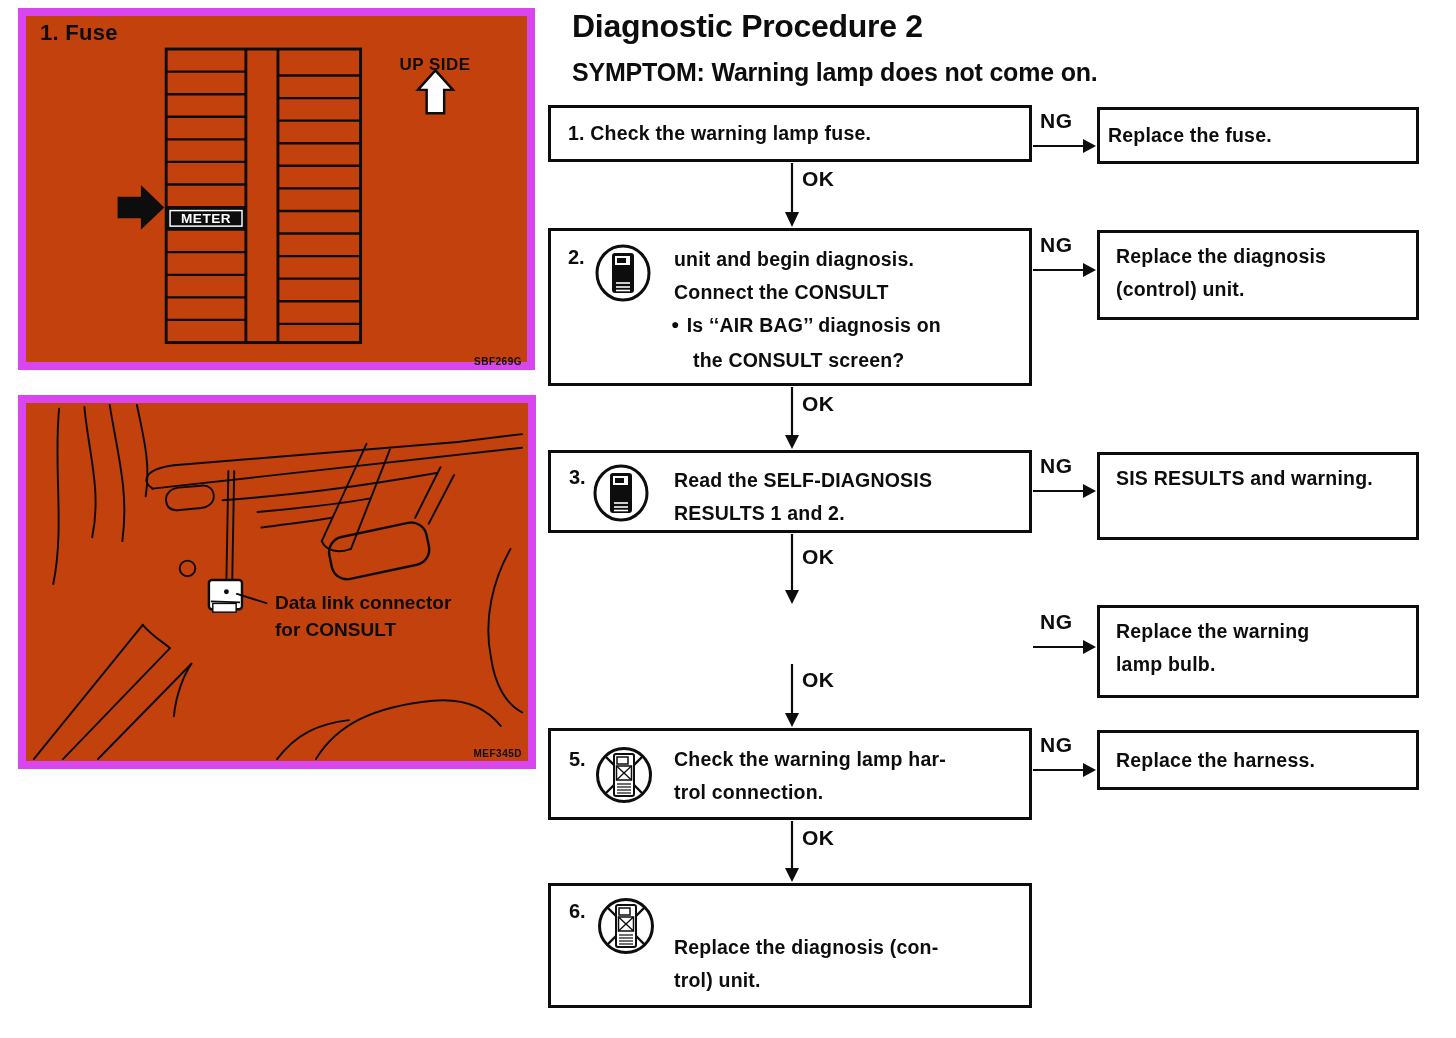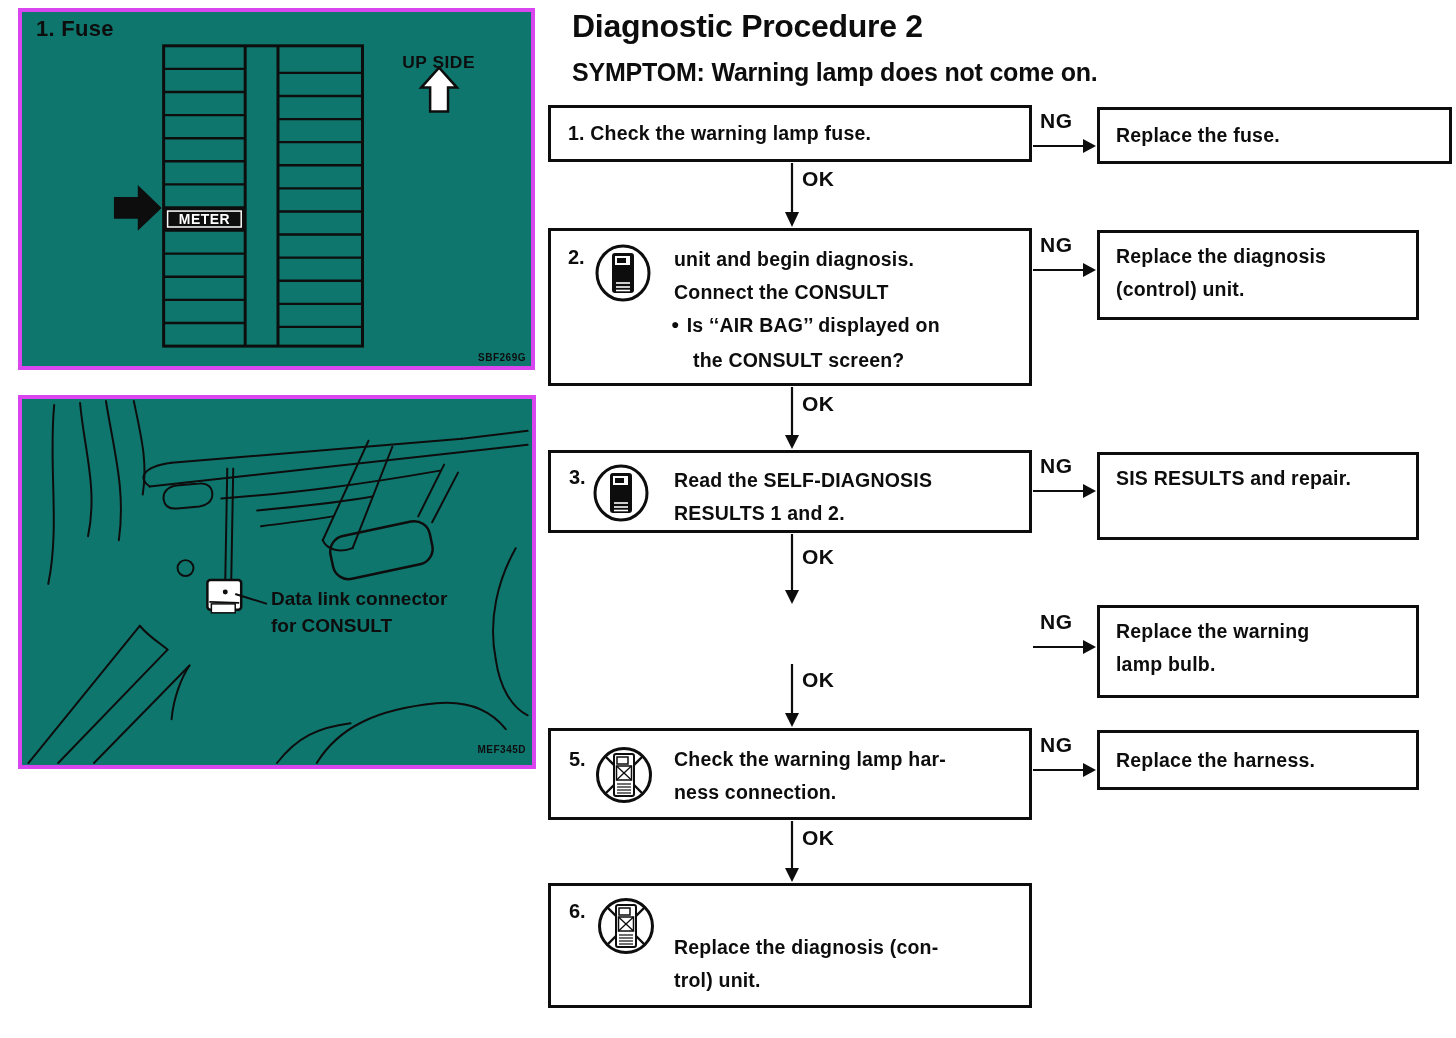--- a/index.html
+++ b/index.html
@@ -1,19 +1,19 @@
 <!DOCTYPE html>
 <html><head>
 <meta charset="utf-8">
 <style>
   html,body{margin:0;padding:0;background:#fff;}
   #page{position:relative;width:1456px;height:1038px;background:#fff;overflow:hidden;
         font-family:"Liberation Sans","DejaVu Sans",sans-serif;color:#0d0d0d;}
   .abs{position:absolute;}
-  .figure-box{position:absolute;border:4px solid #d946ef;background:#0f766e;box-sizing:border-box;}
+  .figure-box{position:absolute;border:8px solid #d946ef;background:#c2410c;box-sizing:border-box;}
   .fig-svg{position:absolute;left:0;top:0;width:100%;height:100%;}
   .fig-title{position:absolute;font-size:22px;font-weight:700;letter-spacing:.3px;}
   .fig-code{position:absolute;font-size:10px;font-weight:600;letter-spacing:.5px;}
   .flow-box{position:absolute;border:3px solid #0d0d0d;background:#fff;box-sizing:border-box;}
   .flow-text{font-size:19.5px;font-weight:600;letter-spacing:.2px;line-height:33px;white-space:nowrap;}
   .vcenter{display:flex;align-items:center;}
   .lines{position:absolute;}
   .step-num{position:absolute;font-size:20px;font-weight:600;}
   .edge-label{position:absolute;font-size:21px;font-weight:600;letter-spacing:.5px;}
   .bullet{display:inline-block;font-size:14px;transform:translateY(-3px);margin:0 7px 0 -3px;}
@@ -161,39 +161,39 @@
   <div class="edge-label" style="left:1040px;top:733px;">NG</div>
   <div class="edge-label" style="left:802px;top:167px;">OK</div>
   <div class="edge-label" style="left:802px;top:392px;">OK</div>
   <div class="edge-label" style="left:802px;top:545px;">OK</div>
   <div class="edge-label" style="left:802px;top:668px;">OK</div>
   <div class="edge-label" style="left:802px;top:826px;">OK</div>
 
   <div class="flow-box vcenter" style="left:548px;top:105px;width:484px;height:57px;padding-left:17px;">
     <div class="flow-text">1. Check the warning lamp fuse.</div>
   </div>
-  <div class="flow-box vcenter" style="left:1097px;top:107px;width:355px;height:57px;padding-left:16px;">
+  <div class="flow-box vcenter" style="left:1097px;top:107px;width:322px;height:57px;padding-left:8px;">
     <div class="flow-text">Replace the fuse.</div>
   </div>
 
   <div class="flow-box" style="left:548px;top:228px;width:484px;height:158px;">
     <div class="step-num" style="left:17px;top:15px;">2.</div>
     <svg class="icon-svg" style="left:44px;top:13px;" width="56" height="58" viewBox="0 0 56 58">
       <ellipse cx="28" cy="29" rx="26" ry="27" fill="#fff" stroke="#0d0d0d" stroke-width="3"></ellipse>
       <rect x="17" y="9" width="22" height="40" rx="3" fill="#0d0d0d"></rect>
       <rect x="20" y="12" width="15" height="9" fill="#fff"></rect>
       <rect x="22" y="14" width="9" height="5" fill="#0d0d0d"></rect>
       <line x1="21" y1="39" x2="35" y2="39" stroke="#fff" stroke-width="1.6"></line>
       <line x1="21" y1="43" x2="35" y2="43" stroke="#fff" stroke-width="1.6"></line>
       <line x1="21" y1="46.5" x2="35" y2="46.5" stroke="#fff" stroke-width="1.6"></line>
     </svg>
     <div class="lines flow-text" style="left:123px;top:12px;">
       <div>unit and begin diagnosis.</div>
       <div>Connect the CONSULT</div>
-      <div><span class="bullet">●</span><span>Is ‘‘AIR BAG’’ displayed on</span></div>
+      <div><span class="bullet">●</span><span>Is ‘‘AIR BAG’’ diagnosis on</span></div>
       <div class="indent">the CONSULT screen?</div>
     </div>
   </div>
   <div class="flow-box" style="left:1097px;top:230px;width:322px;height:90px;padding:7px 0 0 16px;">
     <div class="flow-text">Replace the diagnosis</div>
     <div class="flow-text">(control) unit.</div>
   </div>
 
   <div class="flow-box" style="left:548px;top:450px;width:484px;height:83px;">
     <div class="step-num" style="left:18px;top:13px;">3.</div>
@@ -205,21 +205,21 @@
       <line x1="21" y1="39" x2="35" y2="39" stroke="#fff" stroke-width="1.6"></line>
       <line x1="21" y1="43" x2="35" y2="43" stroke="#fff" stroke-width="1.6"></line>
       <line x1="21" y1="46.5" x2="35" y2="46.5" stroke="#fff" stroke-width="1.6"></line>
     </svg>
     <div class="lines flow-text" style="left:123px;top:11px;">
       <div>Read the SELF-DIAGNOSIS</div>
       <div>RESULTS 1 and 2.</div>
     </div>
   </div>
   <div class="flow-box" style="left:1097px;top:452px;width:322px;height:88px;padding:7px 0 0 16px;">
-    <div class="flow-text">SIS RESULTS and repair.</div>
+    <div class="flow-text">SIS RESULTS and warning.</div>
   </div>
 
   <div class="flow-box" style="left:1097px;top:605px;width:322px;height:93px;padding:7px 0 0 16px;">
     <div class="flow-text">Replace the warning</div>
     <div class="flow-text">lamp bulb.</div>
   </div>
 
   <div class="flow-box" style="left:548px;top:728px;width:484px;height:92px;">
     <div class="step-num" style="left:18px;top:17px;">5.</div>
     <svg class="icon-svg" style="left:44px;top:15px;" width="58" height="58" viewBox="0 0 58 58">
@@ -231,21 +231,21 @@
       <rect x="21.5" y="20" width="15" height="14" fill="#fff" stroke="#0d0d0d" stroke-width="1.5"></rect>
       <line x1="21.5" y1="20" x2="36.5" y2="34" stroke="#0d0d0d" stroke-width="1.3"></line>
       <line x1="36.5" y1="20" x2="21.5" y2="34" stroke="#0d0d0d" stroke-width="1.3"></line>
       <line x1="22" y1="38" x2="36" y2="38" stroke="#0d0d0d" stroke-width="1.2"></line>
       <line x1="22" y1="41" x2="36" y2="41" stroke="#0d0d0d" stroke-width="1.2"></line>
       <line x1="22" y1="44" x2="36" y2="44" stroke="#0d0d0d" stroke-width="1.2"></line>
       <line x1="22" y1="47" x2="36" y2="47" stroke="#0d0d0d" stroke-width="1.2"></line>
     </svg>
     <div class="lines flow-text" style="left:123px;top:12px;">
       <div>Check the warning lamp har-</div>
-      <div>ness connection.</div>
+      <div>trol connection.</div>
     </div>
   </div>
   <div class="flow-box vcenter" style="left:1097px;top:730px;width:322px;height:60px;padding-left:16px;text-align:center;">
     <div class="flow-text">Replace the harness.</div>
   </div>
 
   <div class="flow-box" style="left:548px;top:883px;width:484px;height:125px;">
     <div class="step-num" style="left:18px;top:14px;">6.</div>
     <svg class="icon-svg" style="left:46px;top:11px;" width="58" height="58" viewBox="0 0 58 58">
       <circle cx="29" cy="29" r="26.5" fill="#fff" stroke="#0d0d0d" stroke-width="3"></circle>

